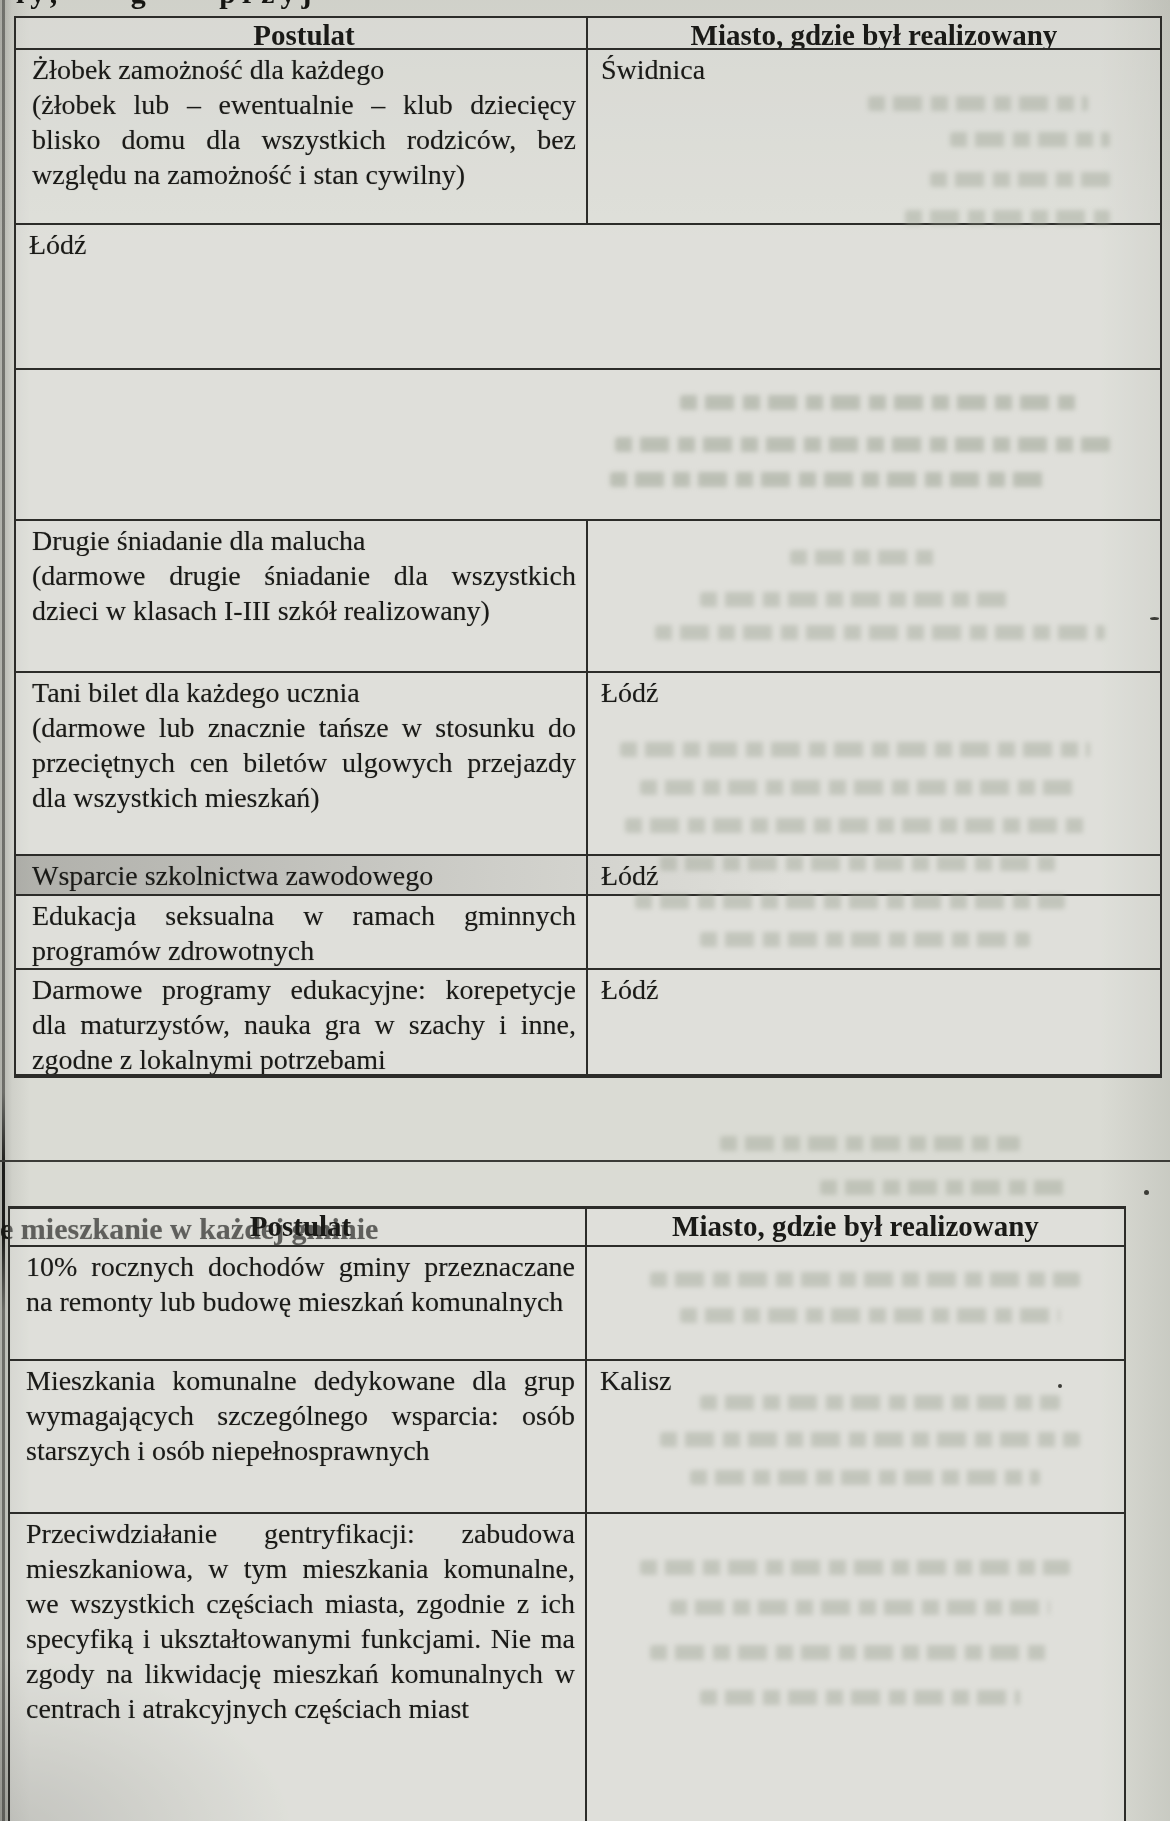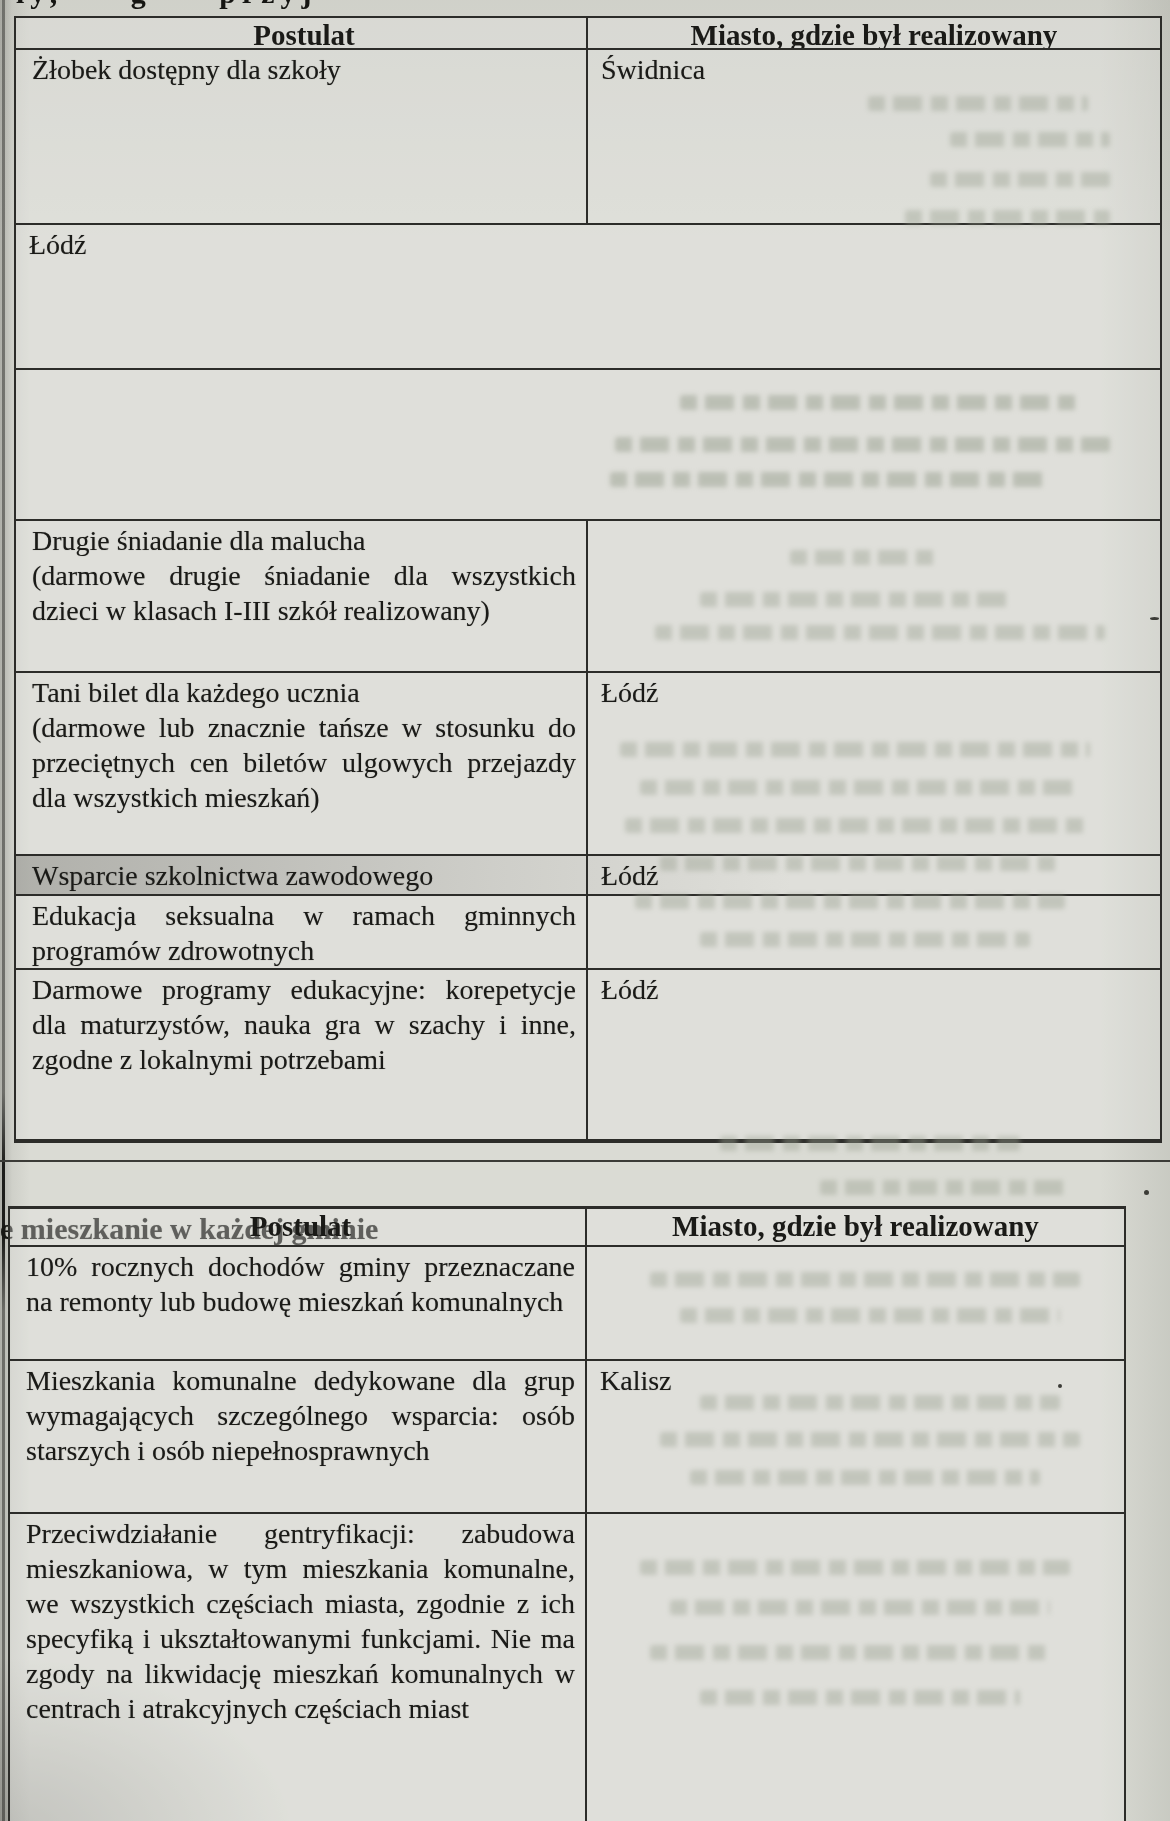--- a/index.html
+++ b/index.html
@@ -48,21 +48,22 @@
   <div class="edge-line"></div>
   <div class="top-frag">ły, g przyj</div>
 
   <div class="tbl t1">
     <div class="tr" style="height:30px">
       <div class="td c1 th">Postulat</div>
       <div class="td th">Miasto, gdzie był realizowany</div>
     </div>
     <div class="tr" style="height:173px">
       <div class="td c1">
-        <div class="para">Żłobek dostępny dla szkoły</div>
+        <div class="para">Żłobek zamożność dla każdego</div>
+        <div class="para">(żłobek lub – ewentualnie – klub dziecięcy blisko domu dla wszystkich rodziców, bez względu na zamożność i stan cywilny)</div>
       </div>
       <div class="td c2">
         <div class="city">Świdnica</div>
       </div>
     </div>
     <div class="tr" style="height:143px">
       <div class="td c2">
         <div class="city">Łódź</div>
       </div>
     </div>
@@ -98,21 +99,21 @@
       </div>
     </div>
     <div class="tr" style="height:72px">
       <div class="td c1">
         <div class="para">Edukacja seksualna w ramach gminnych programów zdrowotnych</div>
       </div>
       <div class="td c2">
         <div class="city"></div>
       </div>
     </div>
-    <div class="tr" style="height:169px">
+    <div class="tr" style="height:104px">
       <div class="td c1">
         <div class="para">Darmowe programy edukacyjne: korepetycje dla maturzystów, nauka gra w szachy i inne, zgodne z lokalnymi potrzebami</div>
       </div>
       <div class="td c2">
         <div class="city">Łódź</div>
       </div>
     </div>
   </div>
 
   <div class="rule"></div>

